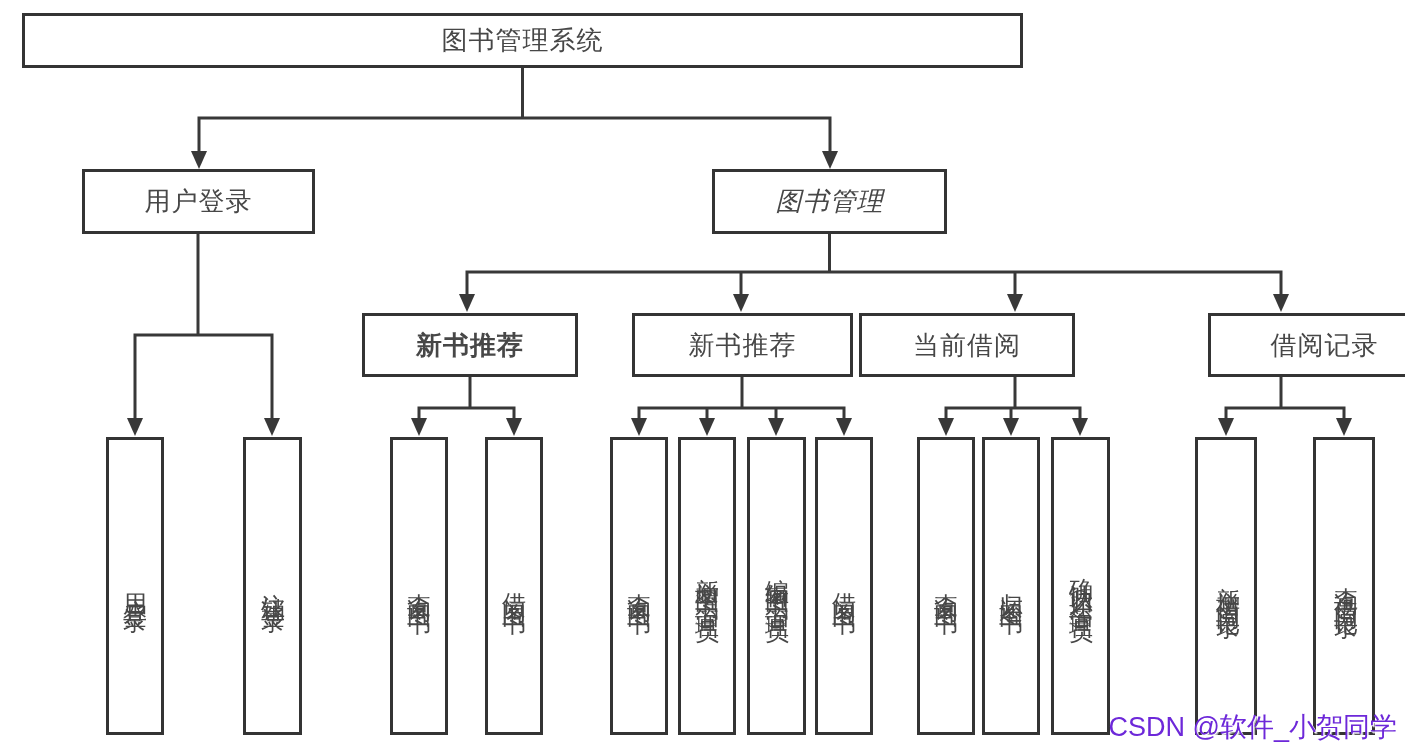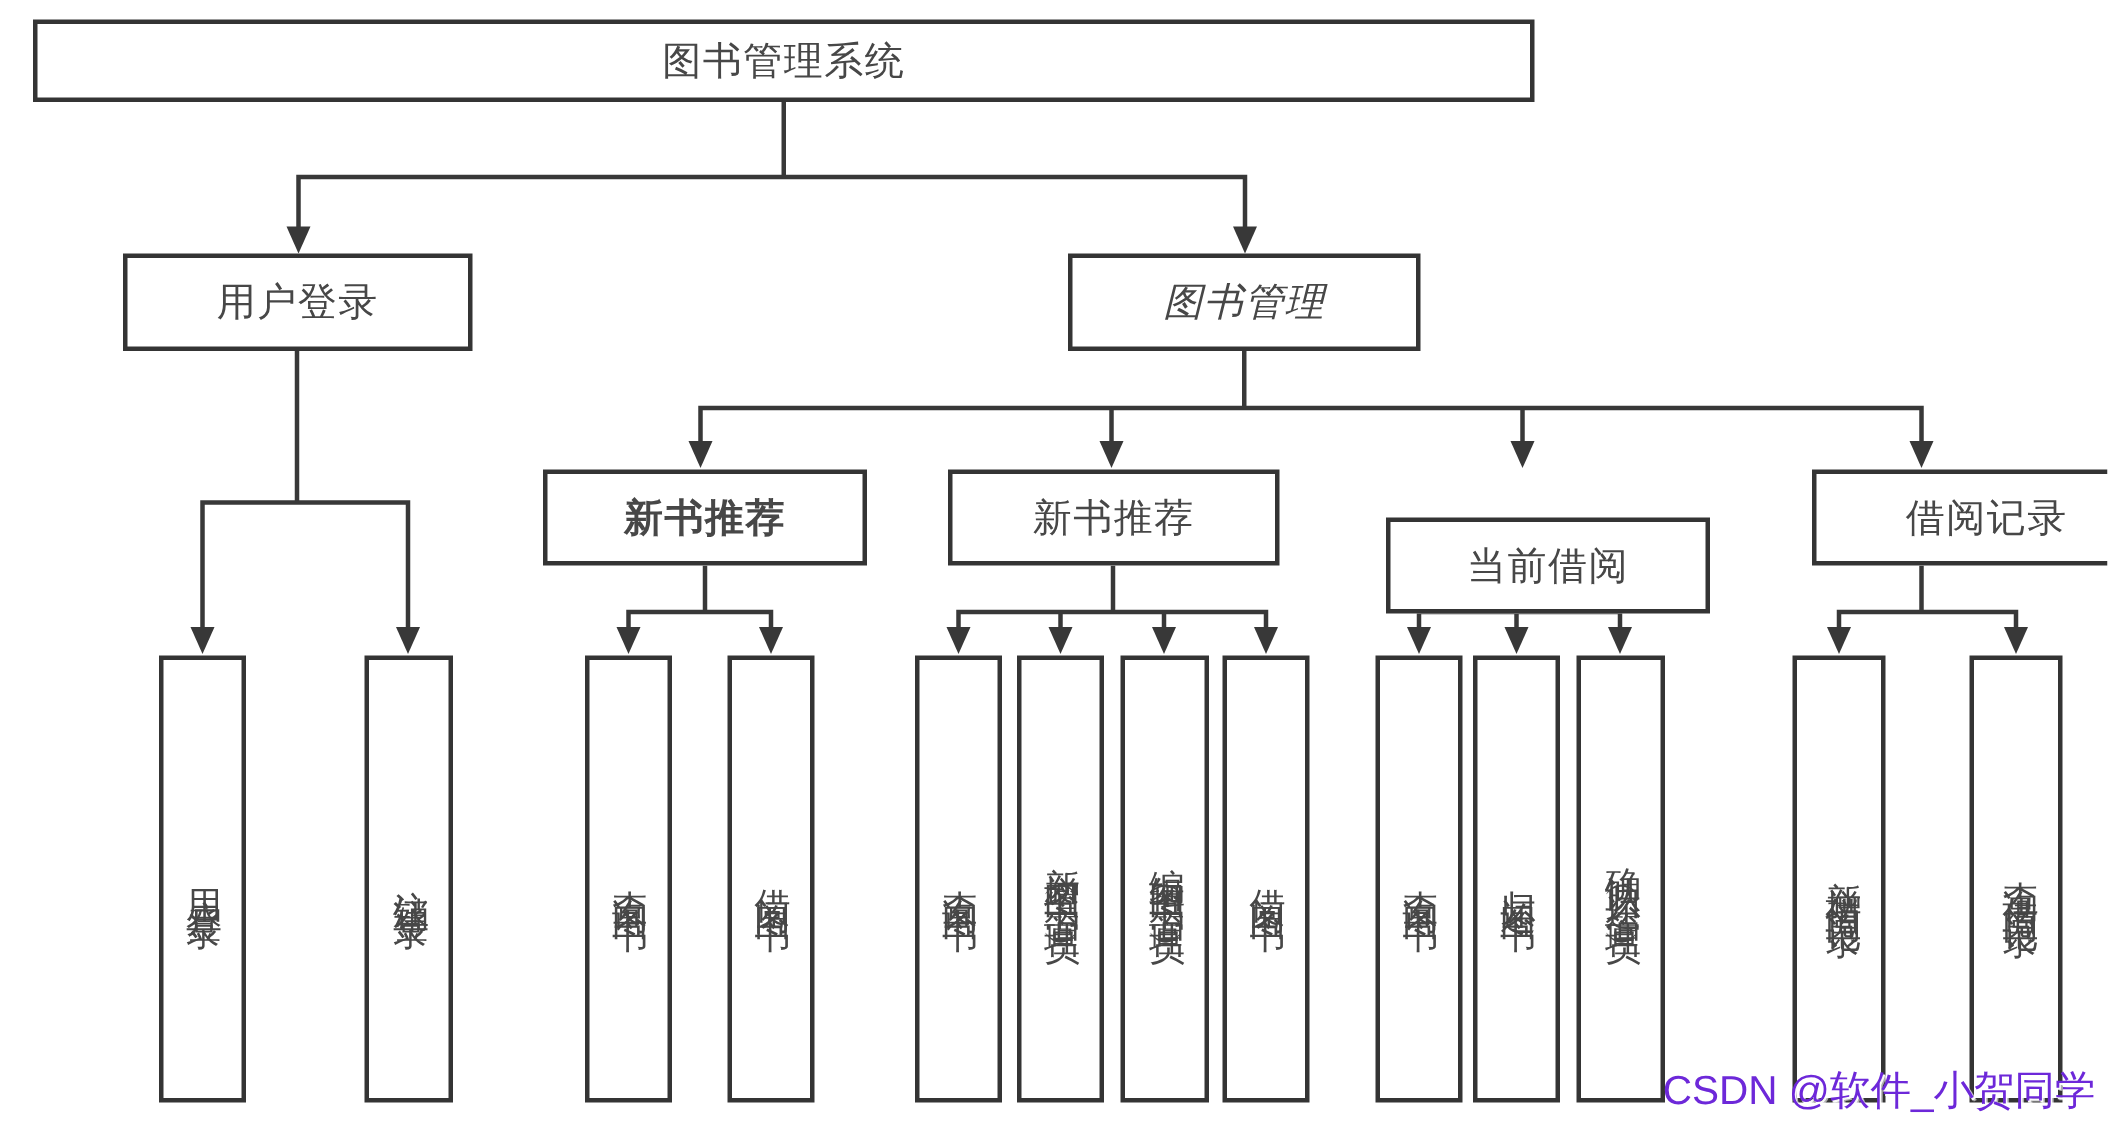--- a/index.html
+++ b/index.html
@@ -102,21 +102,21 @@
     </g>
   </svg>
 
   <div class="node h" style="left:22px;top:13px;width:1001px;height:55px;">图书管理系统</div>
 
   <div class="node h" style="left:82px;top:169px;width:233px;height:65px;">用户登录</div>
   <div class="node h" style="left:712px;top:169px;width:235px;height:65px;font-style:italic;">图书管理</div>
 
   <div class="node h" style="left:362px;top:313px;width:216px;height:64px;font-weight:bold;">新书推荐</div>
   <div class="node h" style="left:632px;top:313px;width:221px;height:64px;">新书推荐</div>
-  <div class="node h" style="left:924px;top:313px;width:216px;height:64px;margin-top:32px;">当前借阅</div>
+  <div class="node h" style="left:859px;top:313px;width:216px;height:64px;">当前借阅</div>
   <div class="node h" style="left:1208px;top:313px;width:233px;height:64px;">借阅记录</div>
 
   <div class="node v" style="left:106px;top:437px;width:58px;height:298px;">用户登录</div>
   <div class="node v" style="left:243px;top:437px;width:59px;height:298px;">注销登录</div>
 
   <div class="node v" style="left:390px;top:437px;width:58px;height:298px;">查询图书</div>
   <div class="node v" style="left:485px;top:437px;width:58px;height:298px;">借阅图书</div>
 
   <div class="node v" style="left:610px;top:437px;width:58px;height:298px;">查询图书</div>
   <div class="node v" style="left:678px;top:437px;width:58px;height:298px;">新增图书（管理员）</div>

